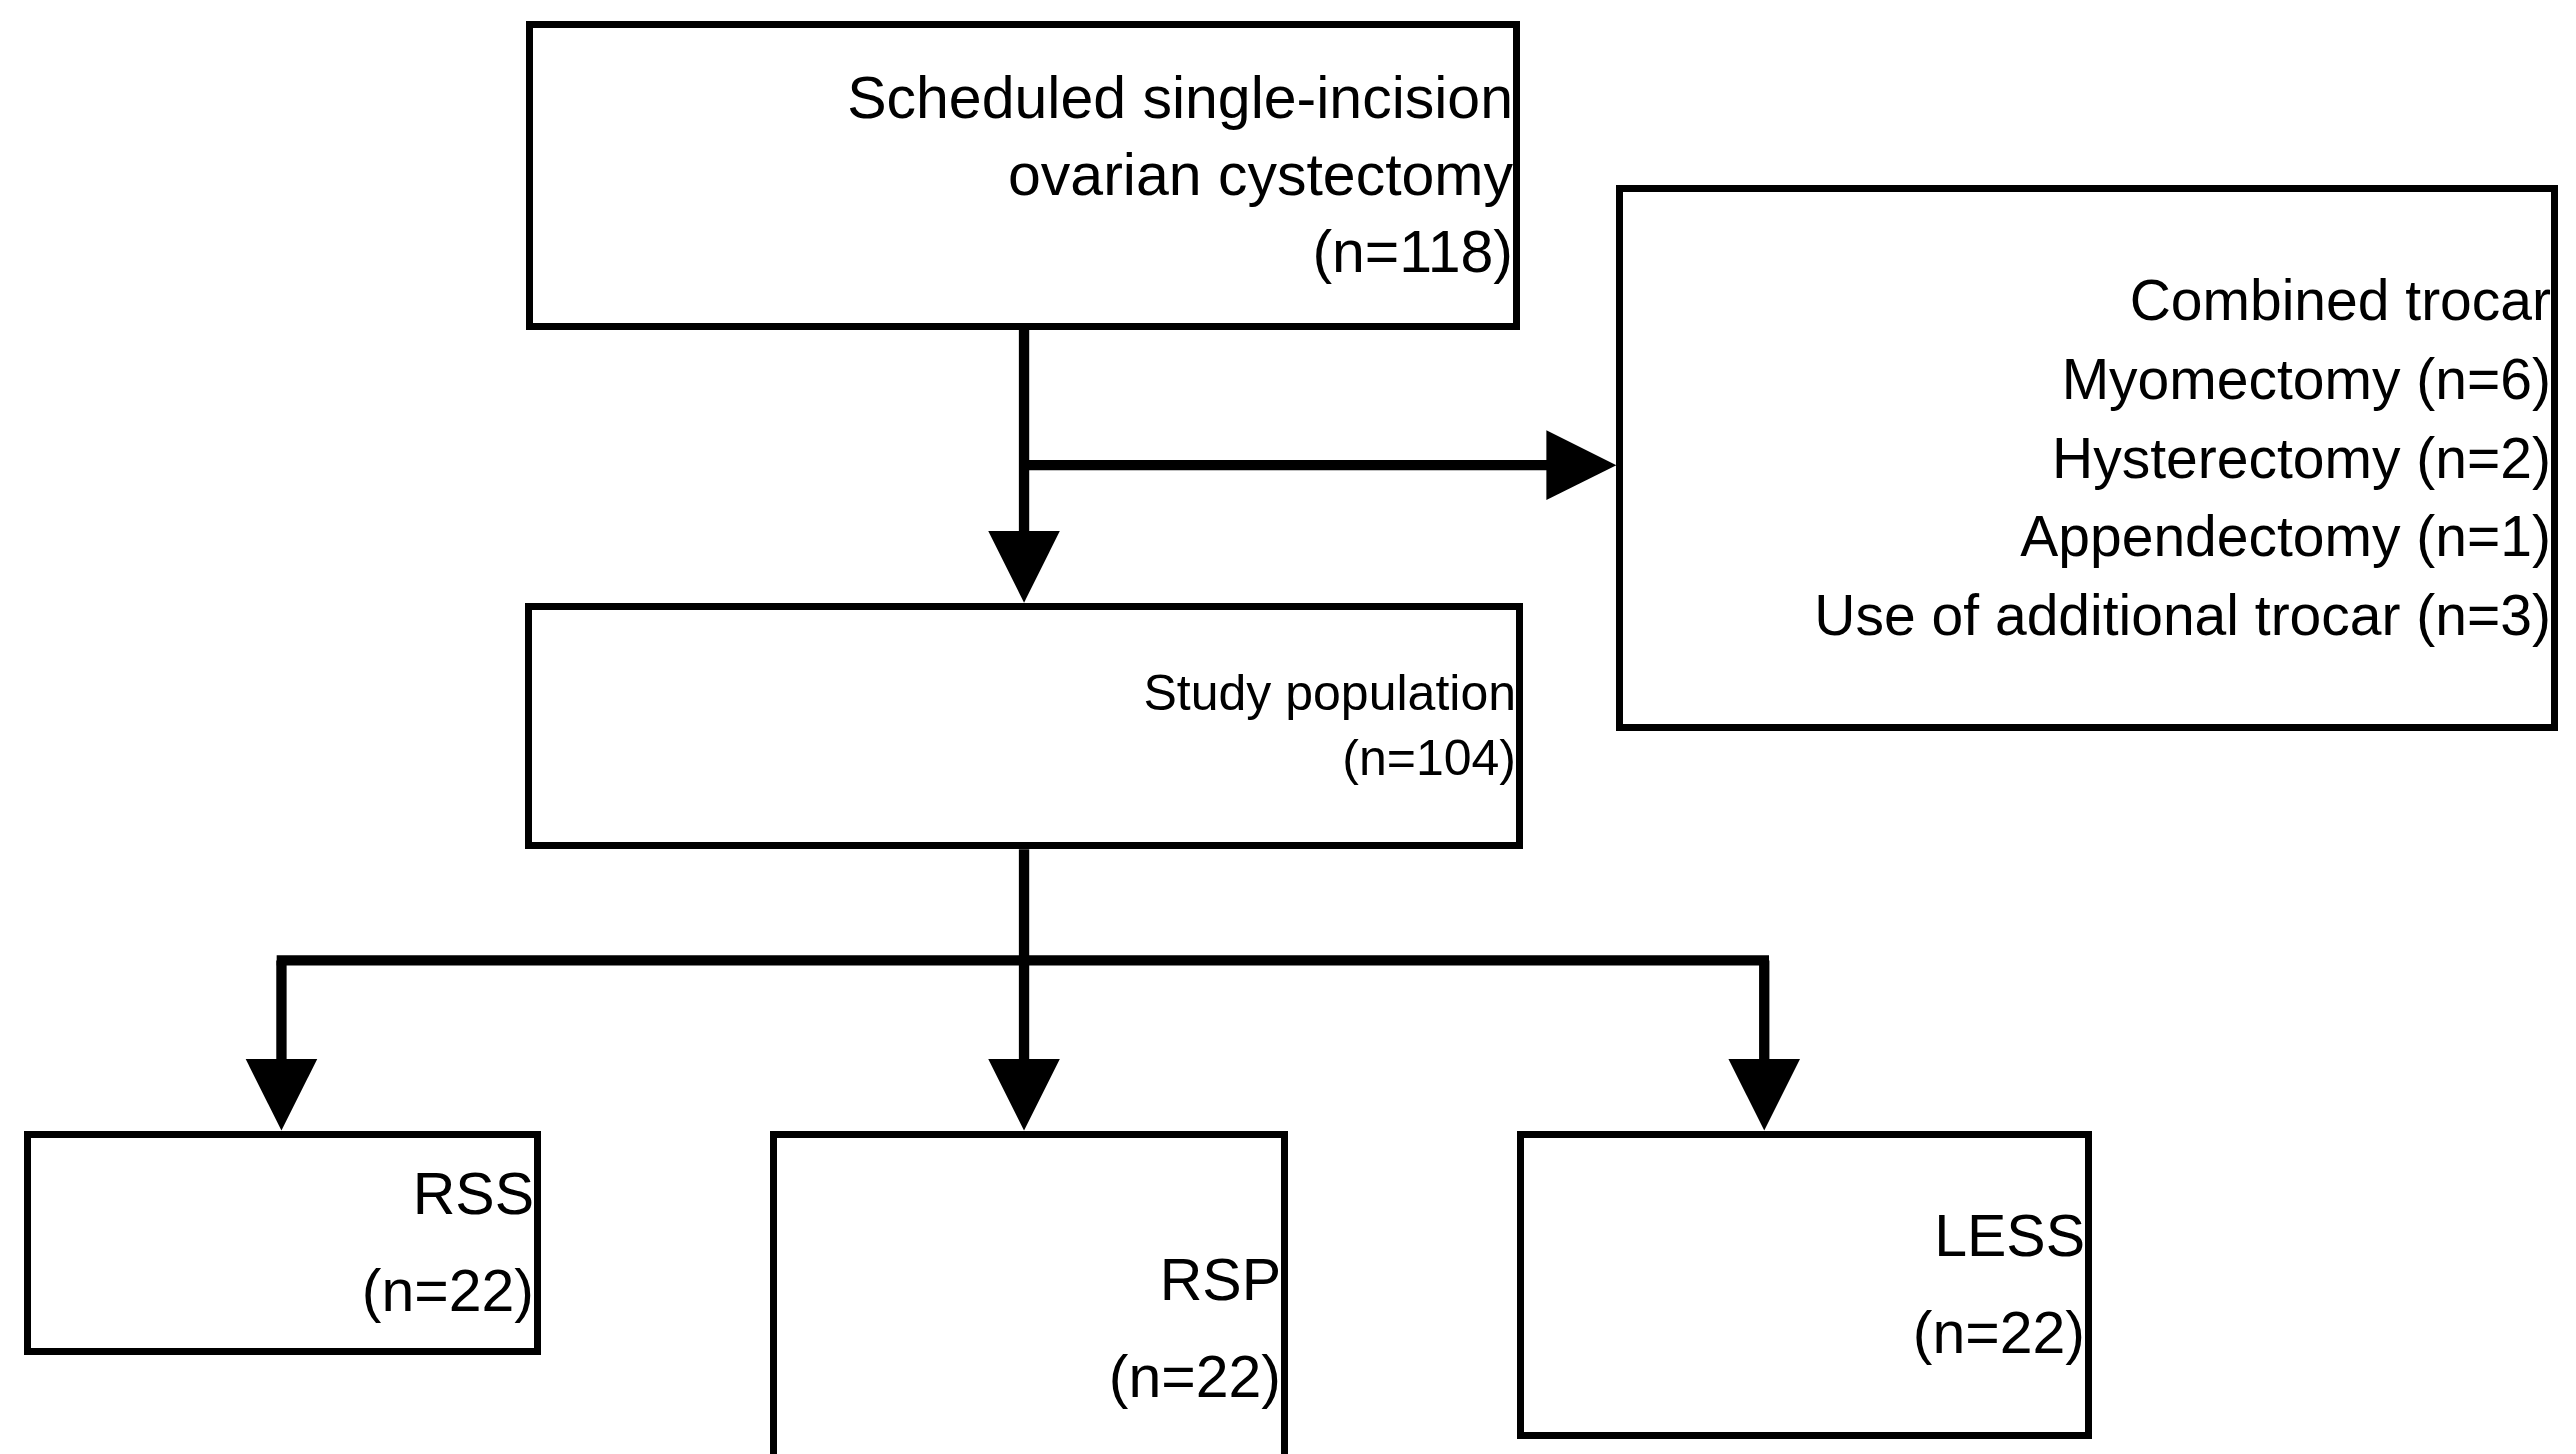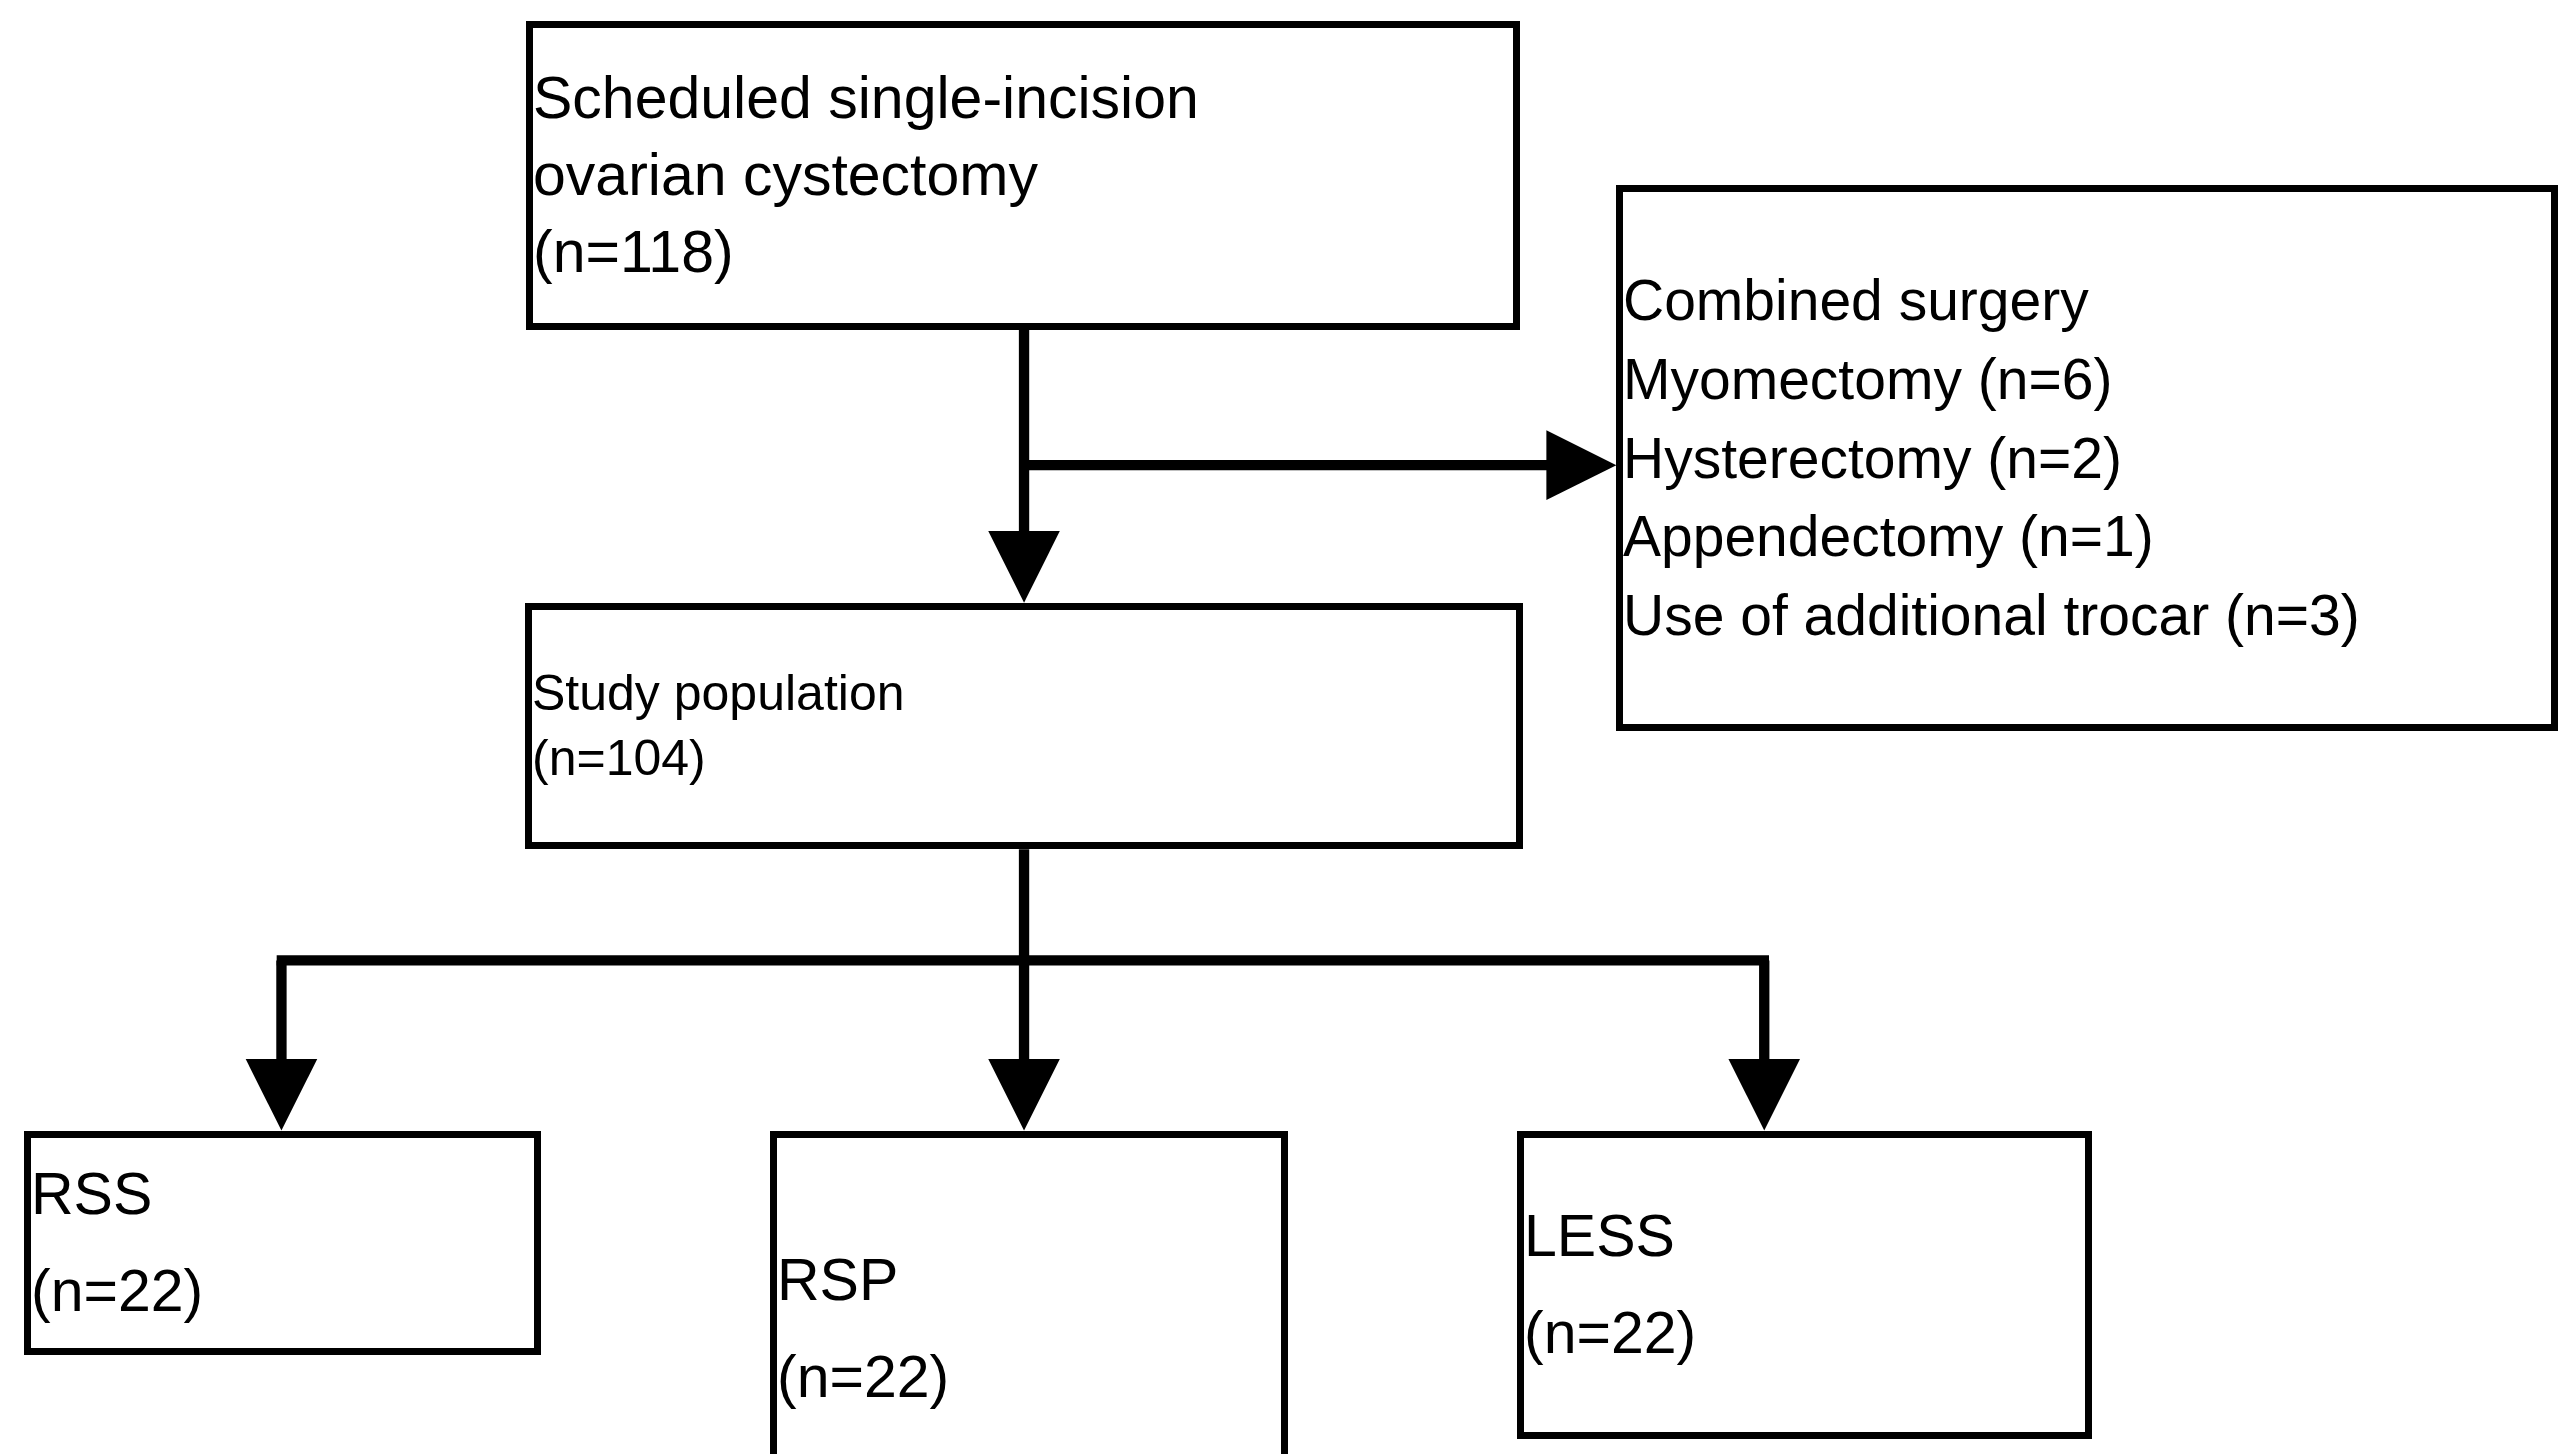--- a/index.html
+++ b/index.html
@@ -24,21 +24,21 @@
     width: 2576px;
     height: 1455px;
   }
   .node {
     position: absolute;
     box-sizing: border-box;
     background: #ffffff;
     border: 7.2px solid #000000;
     display: flex;
     flex-direction: column;
-    align-items: flex-start;
+    align-items: flex-end;
     justify-content: center;
     text-align: center;
     color: #000000;
     z-index: 2;
   }
   .node .line {
     display: block;
     white-space: nowrap;
     line-height: 1.30;
     font-weight: 400;
@@ -115,21 +115,21 @@
     </g>
   </svg>
 
   <div class="node" id="node-scheduled">
     <span class="line">Scheduled single-incision</span>
     <span class="line">ovarian cystectomy</span>
     <span class="line">(n=118)</span>
   </div>
 
   <div class="node" id="node-combined">
-    <span class="line">Combined surgery</span>
+    <span class="line">Combined trocar</span>
     <span class="line">Myomectomy (n=6)</span>
     <span class="line">Hysterectomy (n=2)</span>
     <span class="line">Appendectomy (n=1)</span>
     <span class="line">Use of additional trocar (n=3)</span>
   </div>
 
   <div class="node" id="node-study">
     <span class="line">Study population</span>
     <span class="line">(n=104)</span>
   </div>

